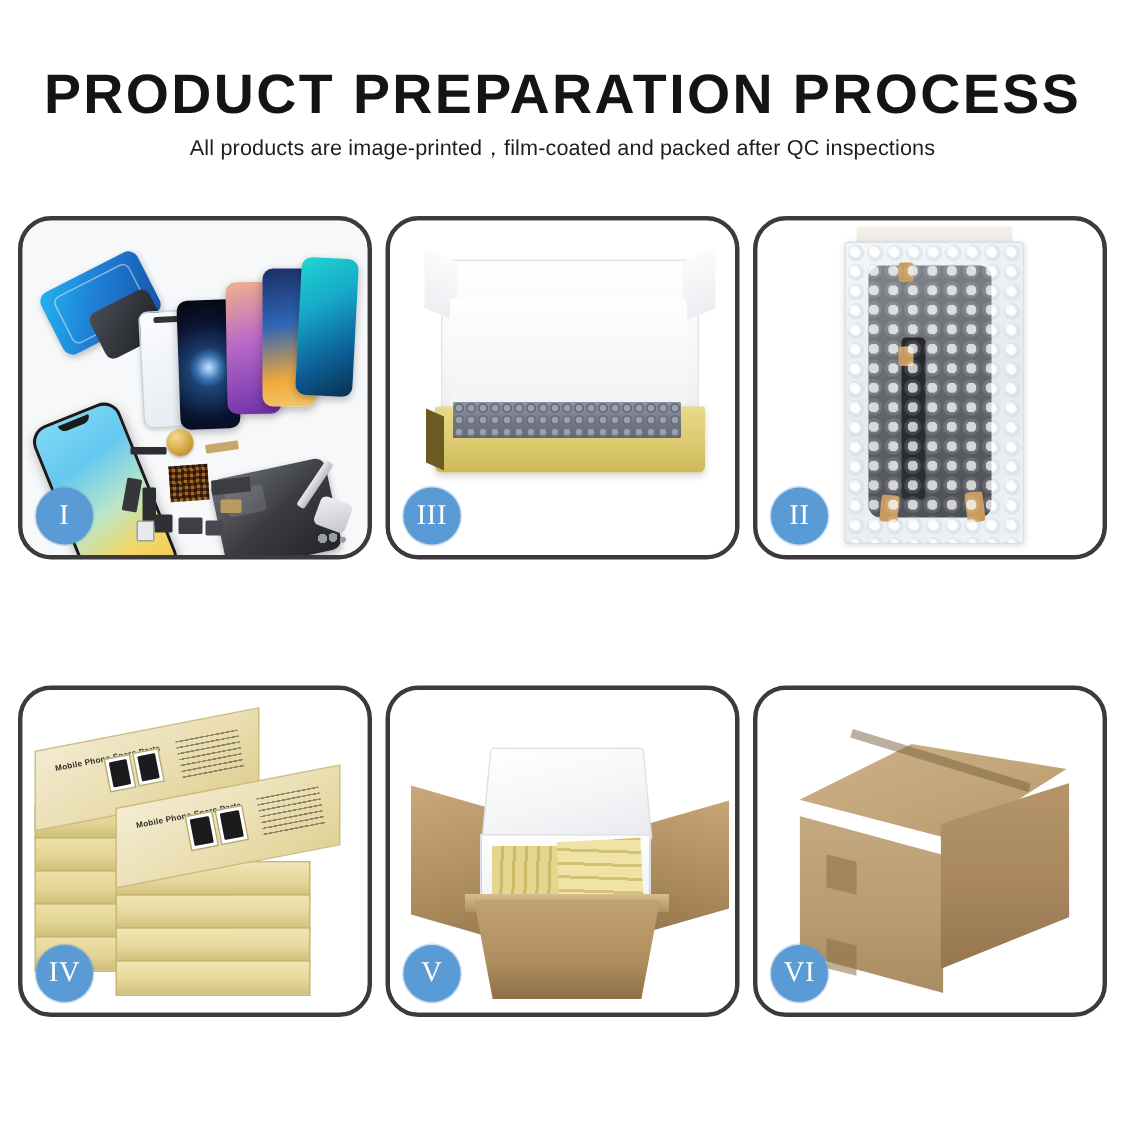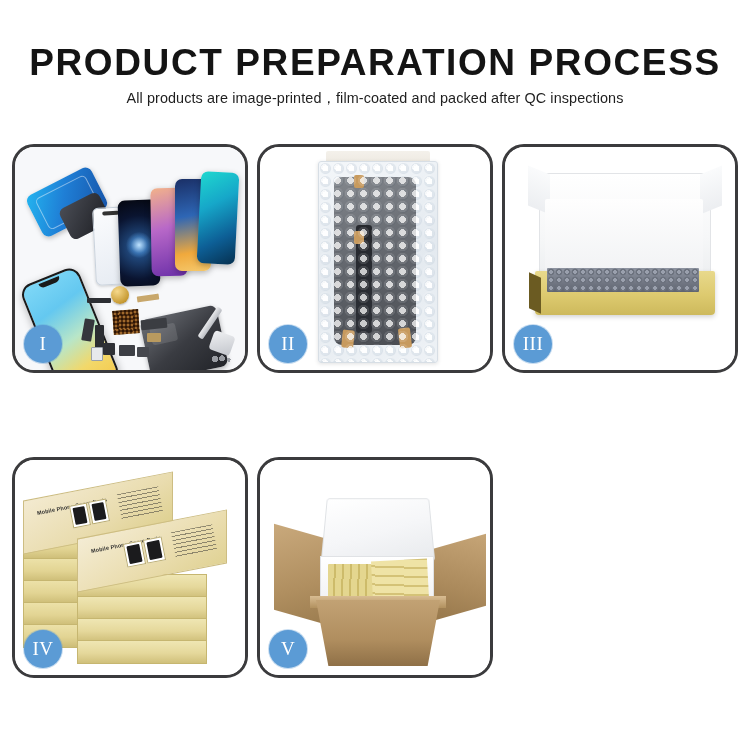--- a/index.html
+++ b/index.html
@@ -407,47 +407,47 @@
         <div class="prt flex8"></div>
         <div class="prt flex9"></div>
         <div class="prt flex10"></div>
         <div class="tool"></div>
         <div class="tool2"></div>
         <div class="screws"></div>
       </div>
       <div class="badge">I</div>
     </div>
 
+    <div class="card c3">
+      <div class="card-photo">
+        <div class="bg"></div>
+        <div class="lid"></div>
+        <div class="foam"></div>
+        <div class="tray"></div>
+        <div class="parts"></div>
+      </div>
+      <div class="badge">III</div>
+    </div>
+
     <div class="card c2">
       <div class="card-photo">
         <div class="bg"></div>
         <div class="bag-top"></div>
         <div class="bubblebag"></div>
         <div class="lcd"></div>
         <div class="lcd-flex"></div>
         <div class="lcd-tab tab-a"></div>
         <div class="lcd-tab tab-b"></div>
         <div class="lcd-tab tab-c"></div>
         <div class="lcd-tab tab-d"></div>
         <div class="bubble-overlay"></div>
       </div>
       <div class="badge">II</div>
     </div>
 
-    <div class="card c3">
-      <div class="card-photo">
-        <div class="bg"></div>
-        <div class="lid"></div>
-        <div class="foam"></div>
-        <div class="tray"></div>
-        <div class="parts"></div>
-      </div>
-      <div class="badge">III</div>
-    </div>
-
     <div class="card c4">
       <div class="card-photo">
         <div class="bg"></div>
 
         <div class="boxL" style="left:8px; top:76px;"></div>
         <div class="boxL" style="left:8px; top:98px;"></div>
         <div class="boxL" style="left:8px; top:120px;"></div>
         <div class="boxL" style="left:8px; top:142px;"></div>
         <div class="boxL" style="left:8px; top:164px;"></div>
 
@@ -487,15 +487,27 @@
         <div class="foamlid"></div>
         <div class="foambox"></div>
         <div class="goods"></div>
         <div class="goods2"></div>
         <div class="cartonRim"></div>
         <div class="cartonBody"></div>
       </div>
       <div class="badge">V</div>
     </div>
 
+    <div class="card c6">
+      <div class="card-photo">
+        <div class="bg"></div>
+        <div class="boxTop"></div>
+        <div class="boxFront"></div>
+        <div class="boxSide"></div>
+        <div class="seam"></div>
+        <div class="tape tape-a"></div>
+        <div class="tape tape-b"></div>
+      </div>
+      <div class="badge">VI</div>
+    </div>
 
   </div>
 </div>
 
 </body></html>

